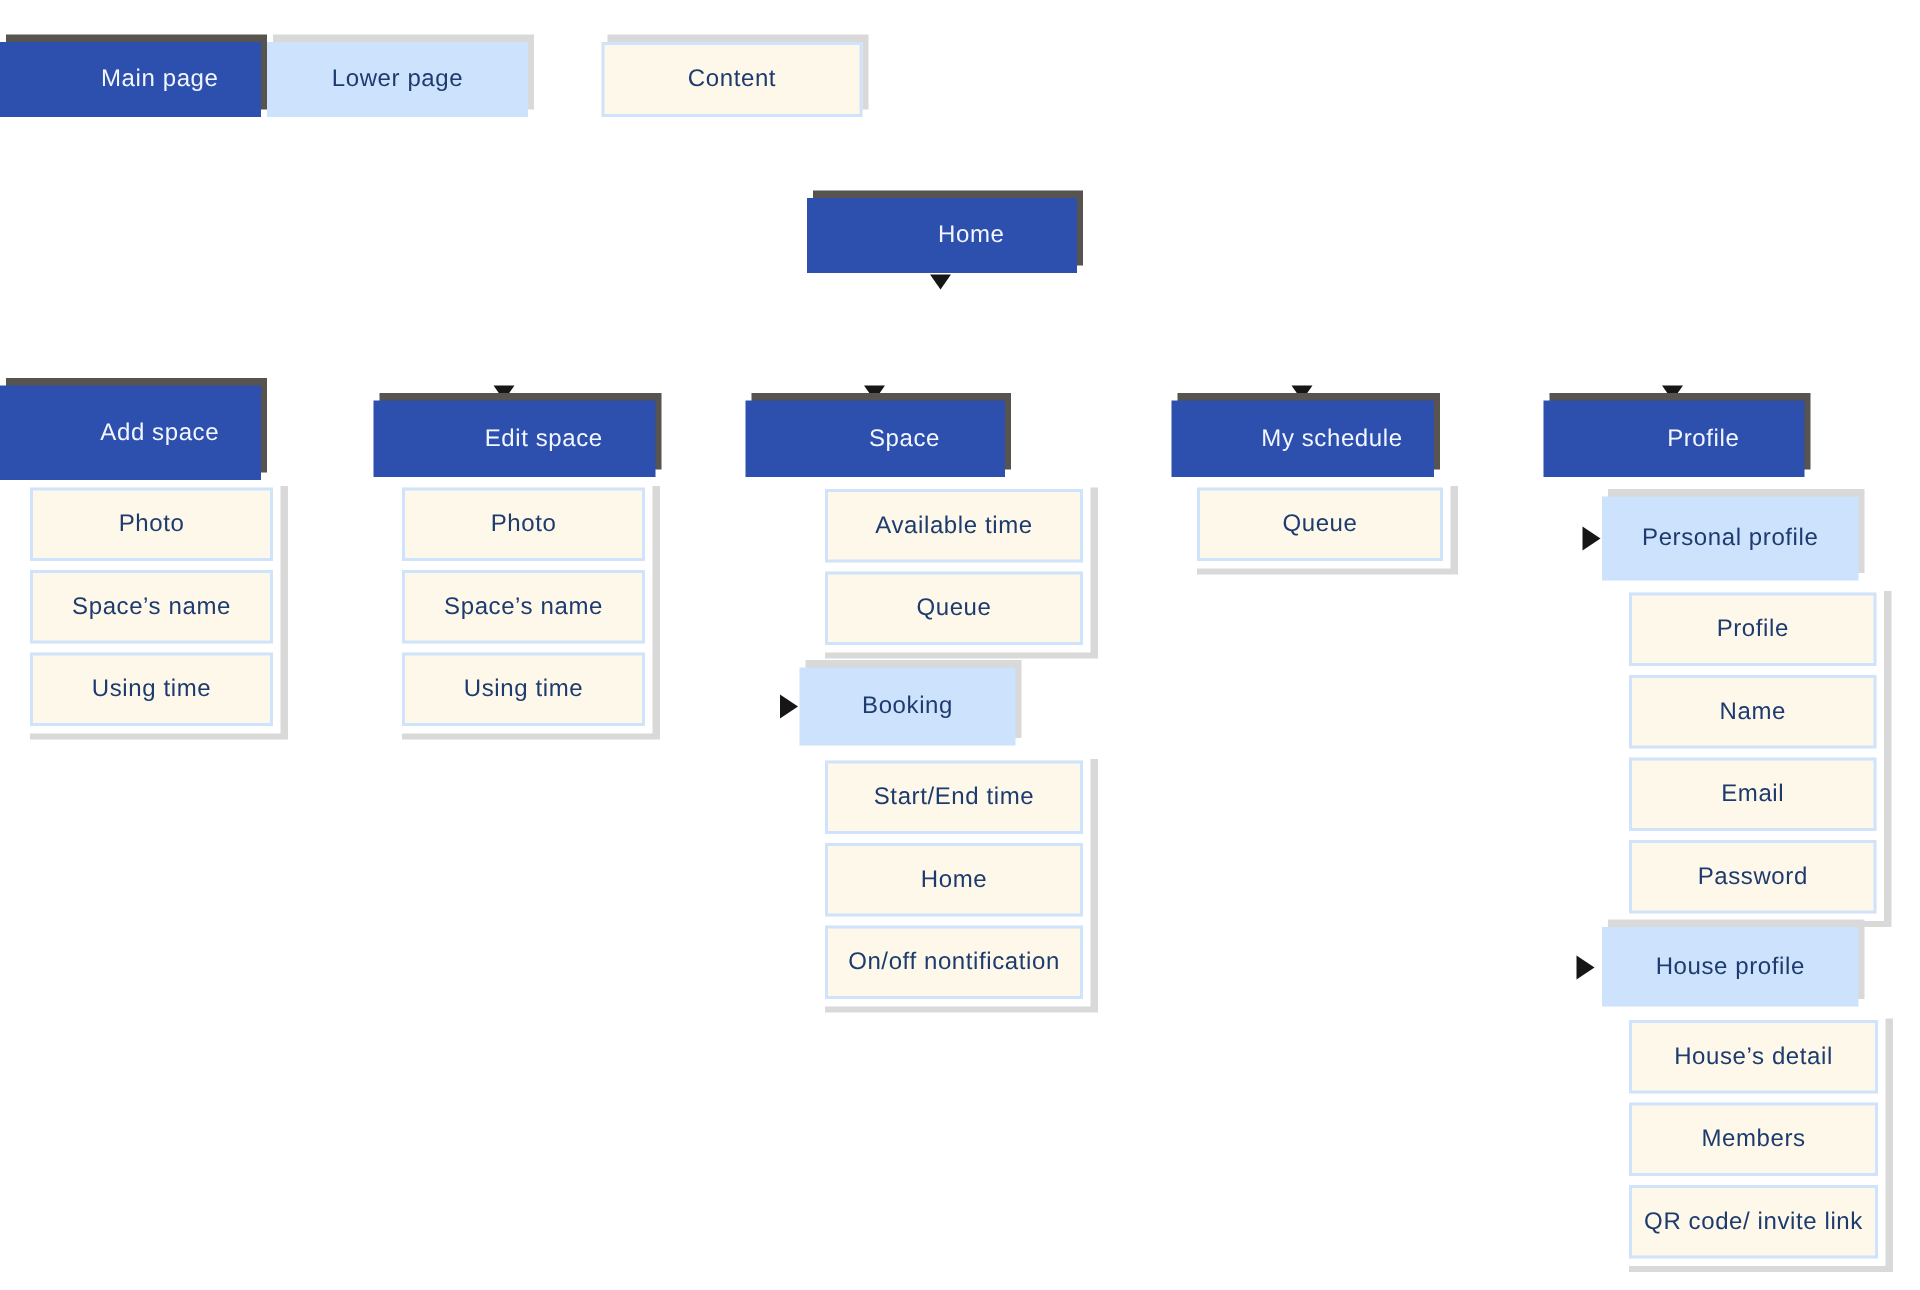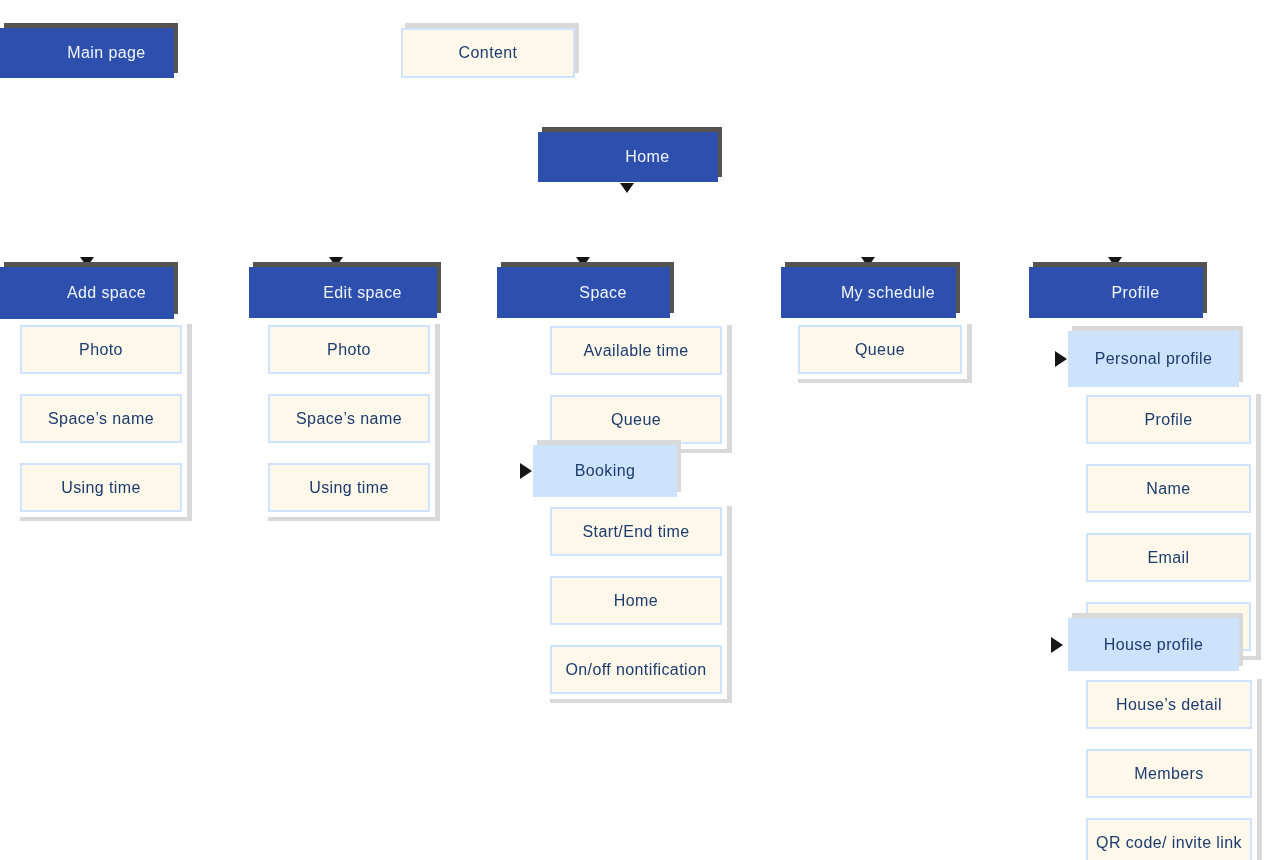--- a/index.html
+++ b/index.html
@@ -31,21 +31,21 @@
     box-shadow:4px -5px 0 0 var(--sh-light);
   }
   .node-content{
     background:var(--cream);color:var(--navy);
     border:2px solid var(--item-border);
     box-shadow:4px -5px 0 0 var(--sh-light);
     margin-left:40px;
   }
   .stack{
     position:absolute;background:#ffffff;padding:5px;
-    display:flex;flex-direction:column;gap:20px;
+    display:flex;flex-direction:column;gap:6px;
     box-shadow:5px 4px 0 0 var(--sh-light);
   }
   .item{
     width:100%;height:49px;flex:0 0 auto;
     background:var(--cream);border:2px solid var(--item-border);
     color:var(--navy);display:flex;align-items:center;justify-content:center;
     font-size:16px;letter-spacing:.4px;white-space:nowrap;
   }
   .arr-d{
     position:absolute;width:0;height:0;
@@ -57,27 +57,28 @@
     border-top:8px solid transparent;border-bottom:8px solid transparent;
     border-left:12px solid #161616;
   }
 </style>
 </head>
 <body>
 
 <div class="canvas">
 
   <div class="box node-main" style="left:0;top:28px;width:174px;height:50px">Main page</div>
+  <div class="box node-lower" style="left:178px;top:28px;width:174px;height:50px">Lower page</div>
   <div class="box node-content" style="left:361px;top:28px;width:174px;height:50px">Content</div>
 
   <div class="box node-main" style="left:538px;top:132px;width:180px;height:50px">Home</div>
   <div class="arr-d" style="left:620px;top:183px"></div>
 
   <div class="arr-d" style="left:80px;top:257px"></div>
-  <div class="box node-main" style="left:0;top:267px;width:174px;height:52px">Add space</div>
+  <div class="box node-main" style="left:0;top:257px;width:174px;height:63px">Add space</div>
   <div class="stack" style="left:15px;top:320px;width:172px">
     <div class="item">Photo</div>
     <div class="item">Space’s name</div>
     <div class="item">Using time</div>
   </div>
 
   <div class="arr-d" style="left:329px;top:257px"></div>
   <div class="box node-main" style="left:249px;top:267px;width:188px;height:51px">Edit space</div>
   <div class="stack" style="left:263px;top:320px;width:172px">
     <div class="item">Photo</div>

